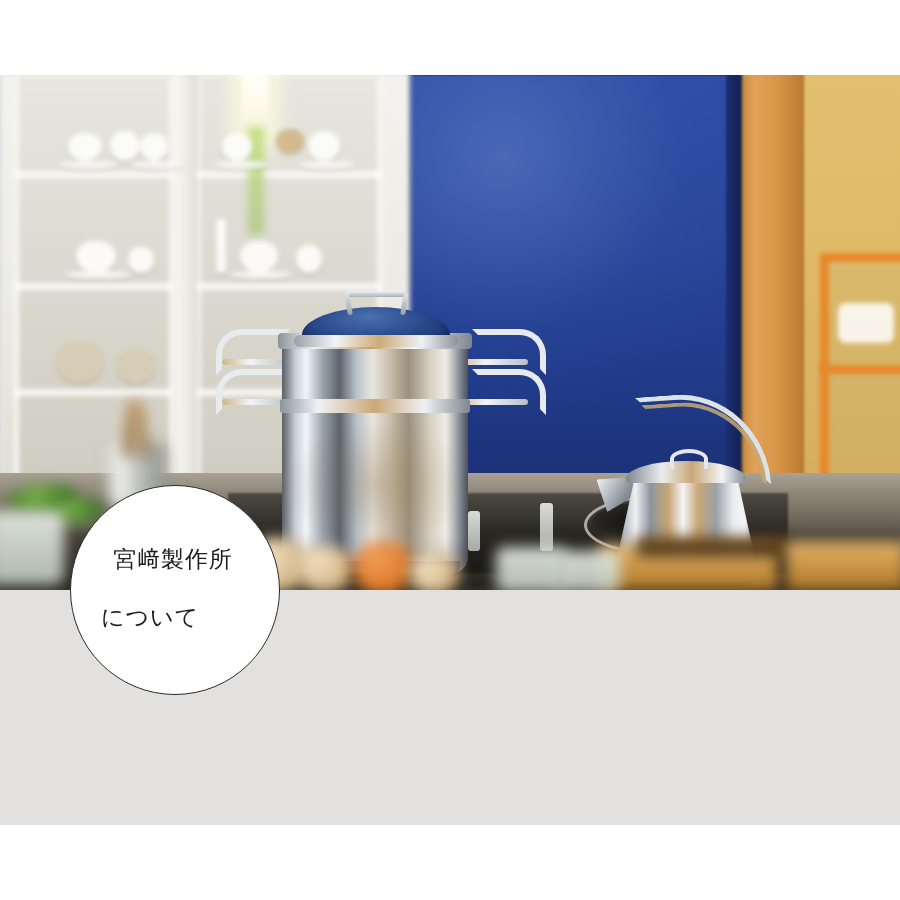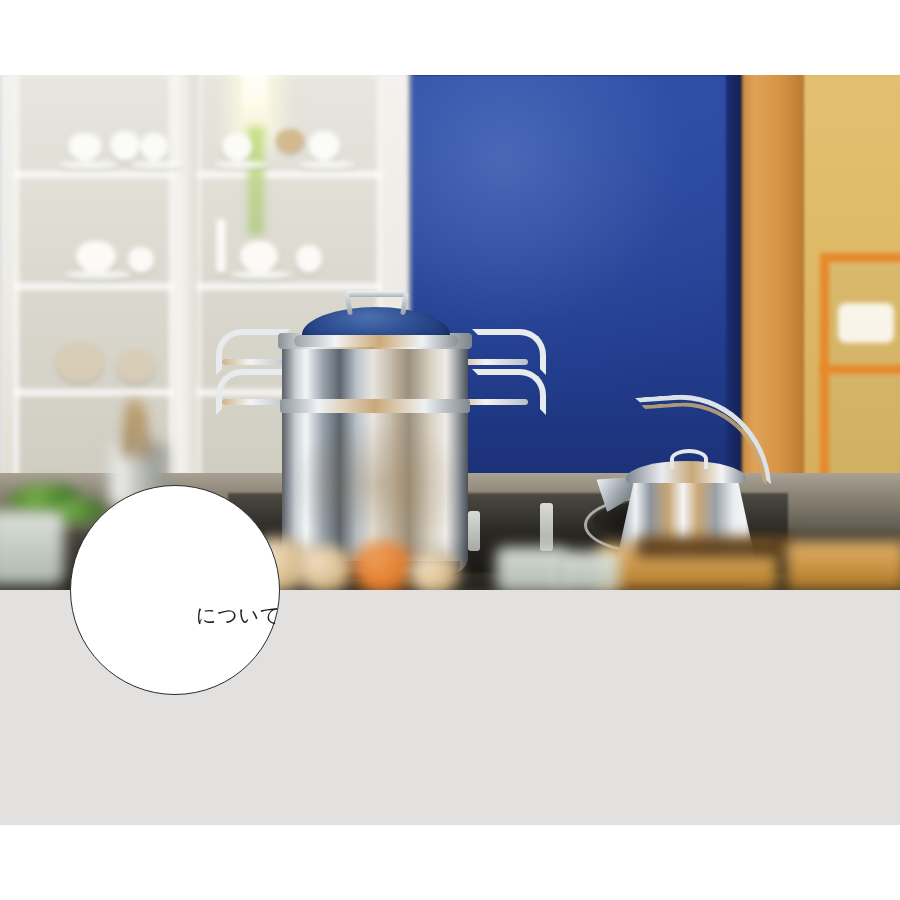--- a/index.html
+++ b/index.html
@@ -421,24 +421,24 @@
     box-sizing: border-box;
     font-size: 23px;
     color: #1d1d1d;
     letter-spacing: .04em;
     font-family: "Liberation Sans", "DejaVu Sans", sans-serif;
   }
   .badge-line2 {
     position: absolute;
     left: 0; top: 116px;
     width: 210px;
-    text-align: right;
+    text-align: left;
     padding-left: 30px;
     box-sizing: border-box;
-    font-size: 20px;
+    font-size: 23px;
     color: #1d1d1d;
     letter-spacing: .04em;
     font-family: "Liberation Sans", "DejaVu Sans", sans-serif;
   }
 
   
   .margin-top, .margin-bottom {
     position: absolute;
     left: 0;
     width: 900px;
@@ -571,18 +571,19 @@
     <div class="jar fg-blur" style="left:496px; top:472px; width:70px; height:46px;"></div>
     <div class="jar fg-blur" style="left:556px; top:476px; width:64px; height:42px;"></div>
 
   </div>
 
   <div class="gray-band">
     
   </div>
 
   <div class="badge">
+    <div class="badge-line1">宮﨑製作所</div>
     <div class="badge-line2">について</div>
   </div>
 
   <div class="margin-bottom"></div>
 
 </div>
 
 </body></html>

